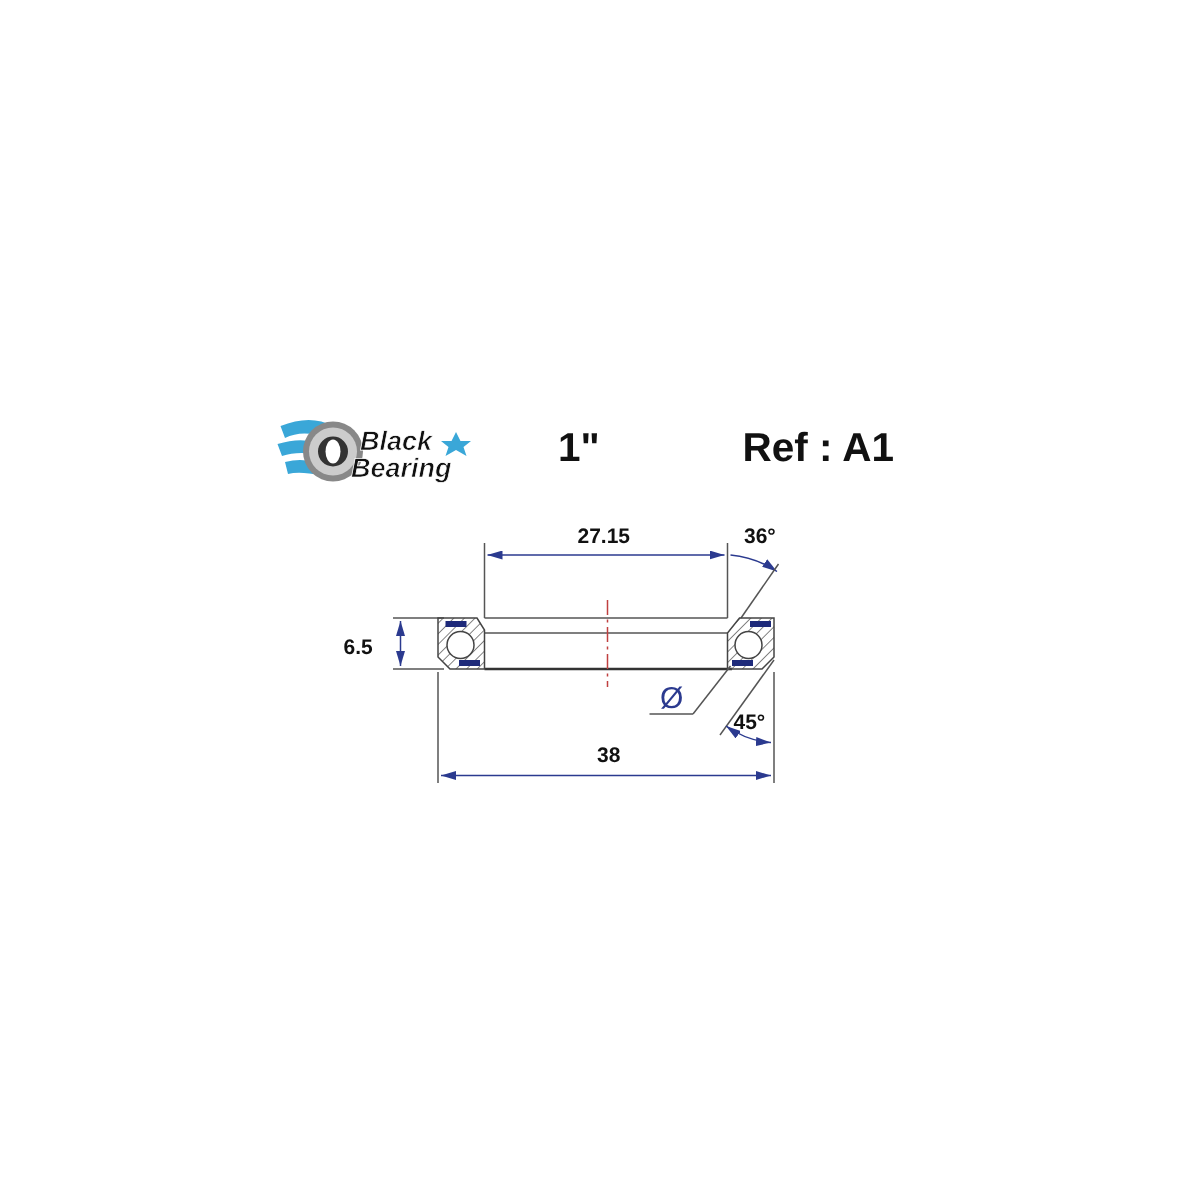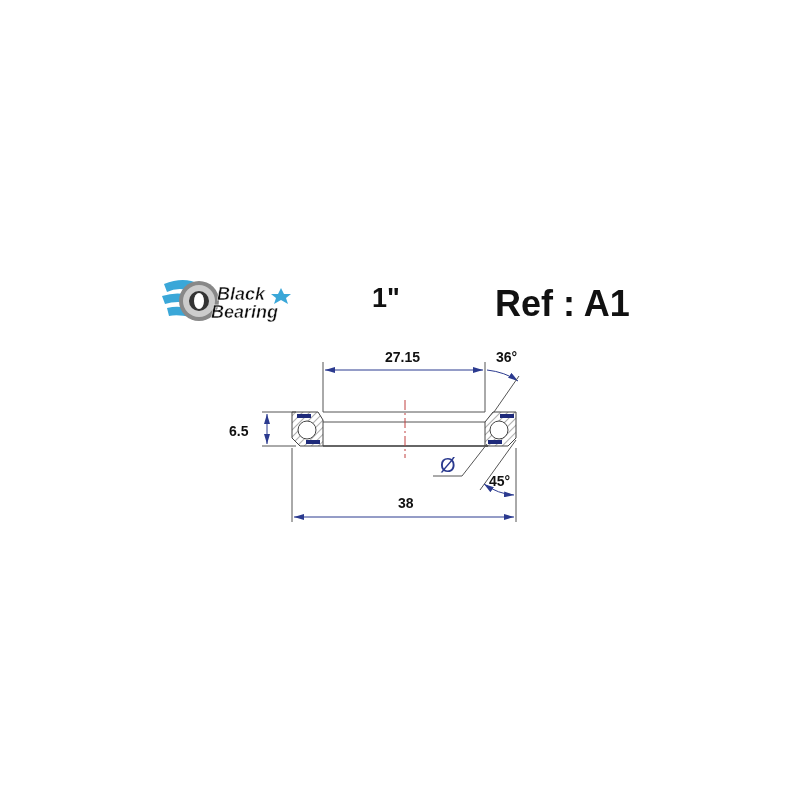--- a/index.html
+++ b/index.html
@@ -1,19 +1,19 @@
 <!DOCTYPE html>
 <html><head>
 <meta charset="utf-8">
 <style>
   html, body { margin: 0; padding: 0; background: #ffffff; }
   body { width: 800px; height: 800px; position: relative; overflow: hidden; font-family: "Liberation Sans", sans-serif; }
-  .logo { position: absolute; left: 159px; top: 270px; width: 150px; height: 62px; }
+  .logo { position: absolute; left: 182px; top: 270px; width: 150px; height: 62px; }
   .size-label { position: absolute; left: 372px; top: 283px; font-size: 27px; font-weight: bold; color: #111; }
-  .ref-label { position: absolute; left: 495px; top: 283px; font-size: 36px; font-weight: bold; color: #111; }
+  .ref-label { position: absolute; left: 495px; top: 283px; font-size: 27px; font-weight: bold; color: #111; }
   .drawing { position: absolute; left: 0; top: 0; width: 800px; height: 800px; }
   .dim-text { font-family: "Liberation Sans", sans-serif; font-size: 14px; font-weight: bold; fill: #111; }
   .phi-text { font-family: "Liberation Sans", sans-serif; font-size: 20px; fill: #2b3a8f; }
 </style>
 </head>
 <body>
 
 <div class="logo">
   <svg width="150" height="62" viewBox="0 0 150 62">
     <path d="M5 14 Q25 6 40 14 L36 22 Q20 16 8 22 Z" fill="#3aa7d8"></path>

